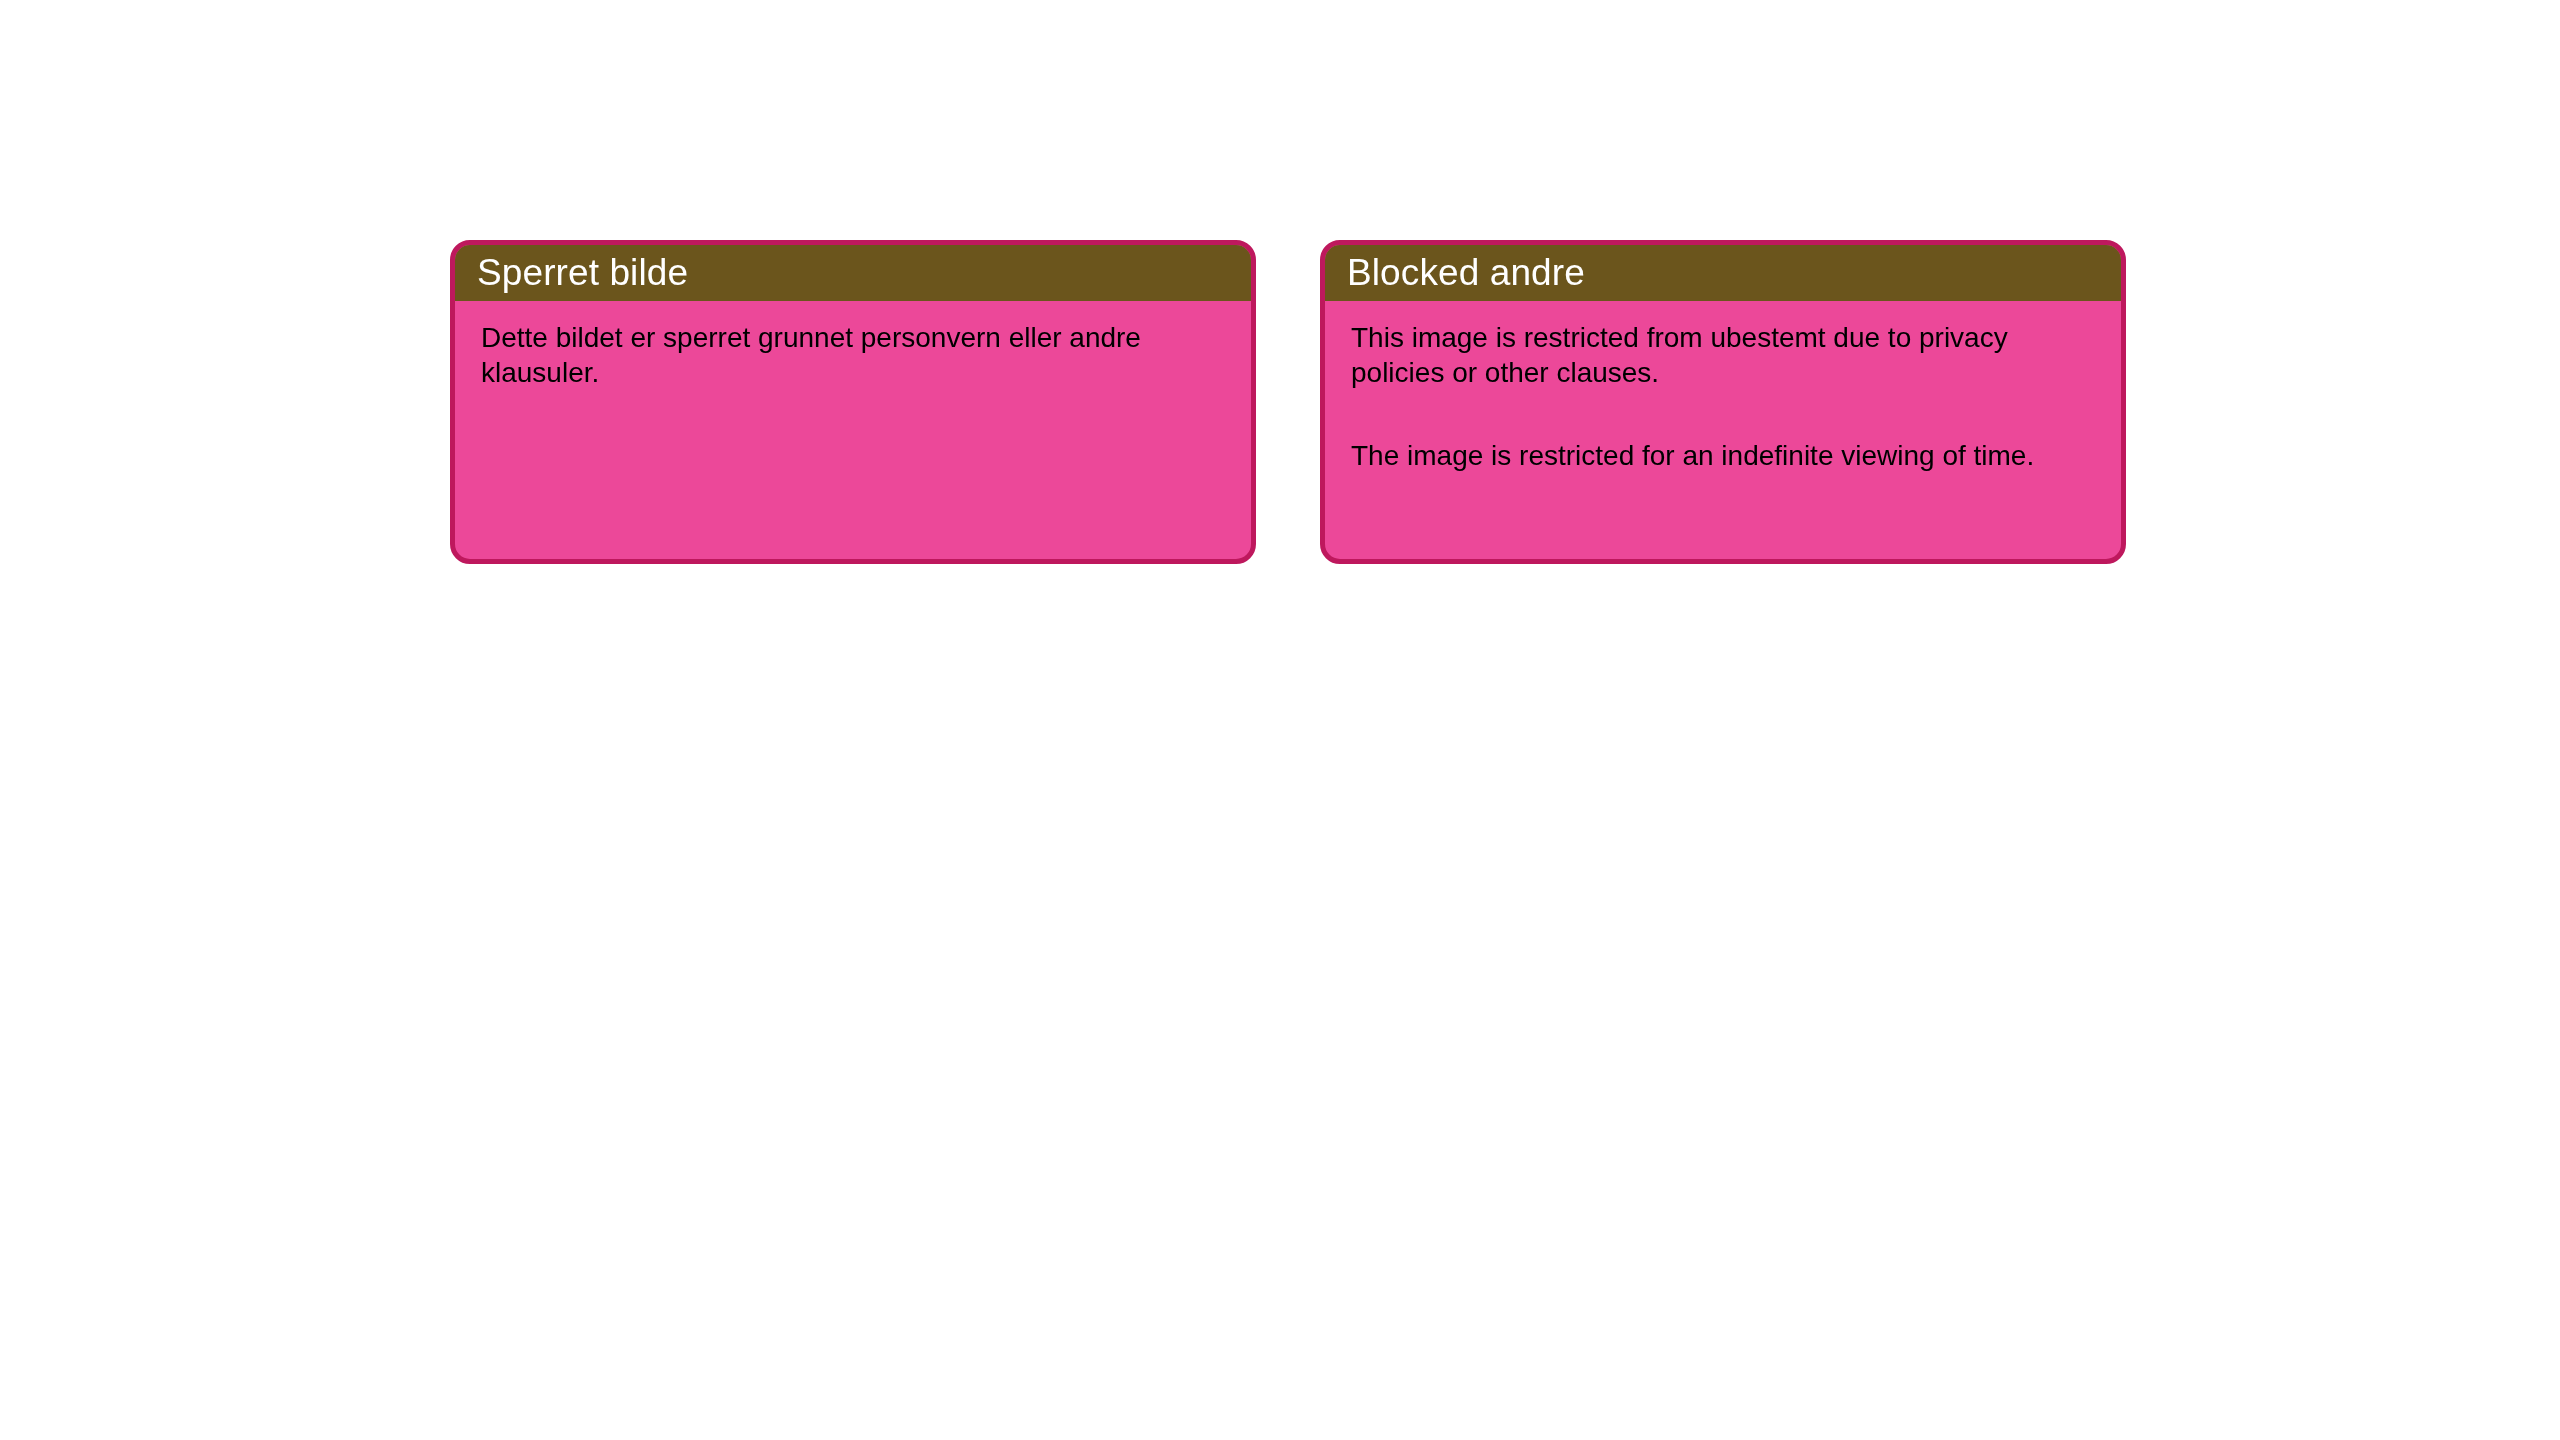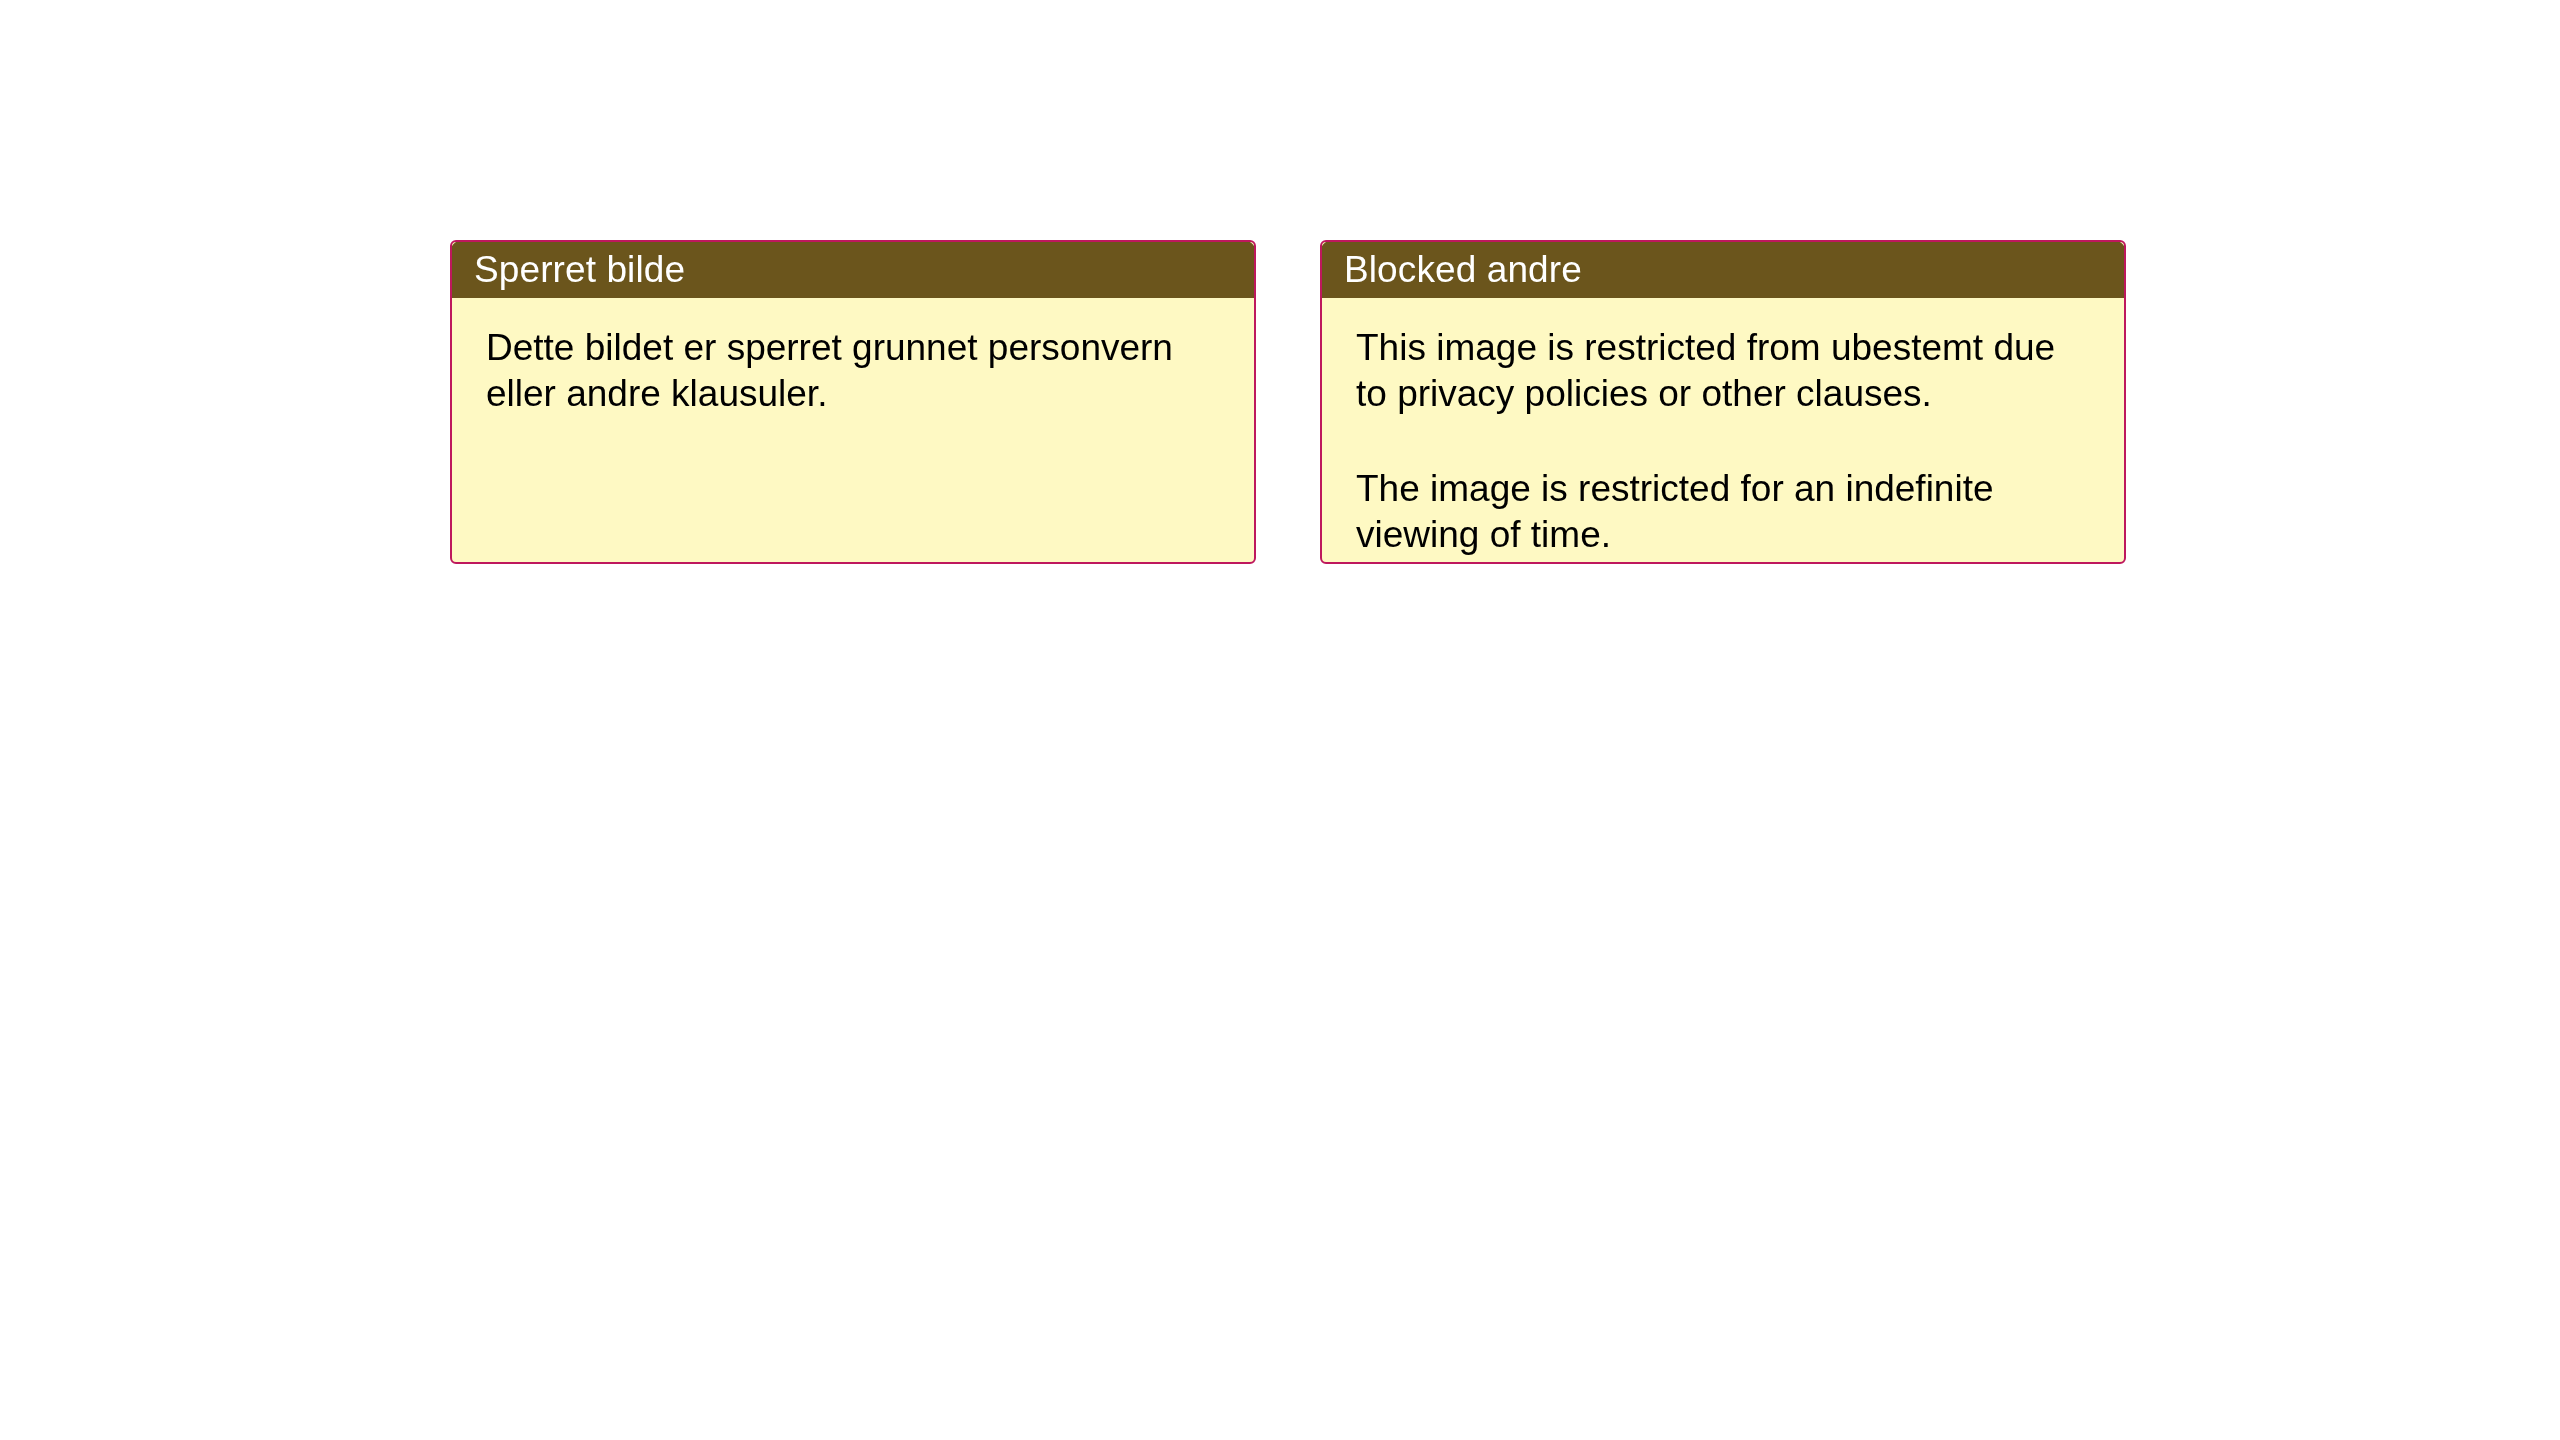--- a/index.html
+++ b/index.html
@@ -17,23 +17,23 @@
 
   .stage {
     position: relative;
     width: 2560px;
     height: 1440px;
   }
 
   .notice-card {
     position: absolute;
     box-sizing: border-box;
-    background: #fef9c3;
-    border: 2px solid #be185d;
-    border-radius: 6px;
+    background: #ec4899;
+    border: 5px solid #be185d;
+    border-radius: 20px;
     overflow: hidden;
   }
 
   .notice-card.card-no {
     left: 450px;
     top: 240px;
     width: 806px;
     height: 324px;
   }
 
@@ -67,24 +67,24 @@
   }
 
   .card-body {
     box-sizing: border-box;
     padding: 19px 26px 0 26px;
   }
 
   .body-paragraph {
     color: #000000;
     font-family: "Liberation Sans", sans-serif;
-    font-size: 37px;
+    font-size: 28px;
     font-weight: 400;
     line-height: 1.25;
-    margin: 8px;
+    margin: 0;
     max-width: 720px;
   }
 
   .body-paragraph + .body-paragraph {
     margin-top: 48px;
   }
 </style>
 </head>
 <body>
 

